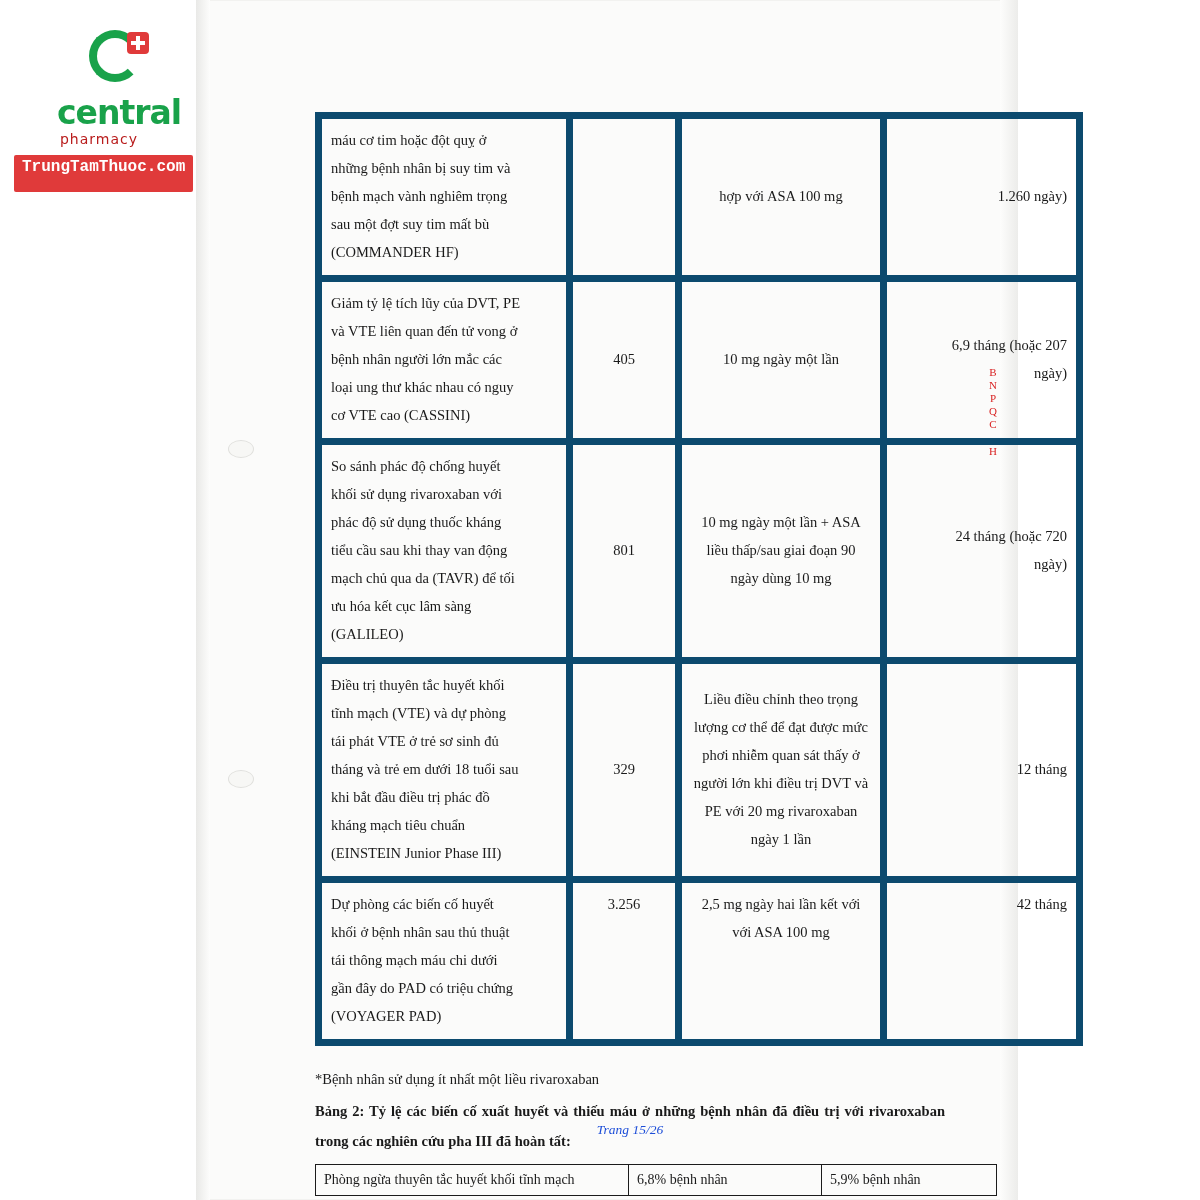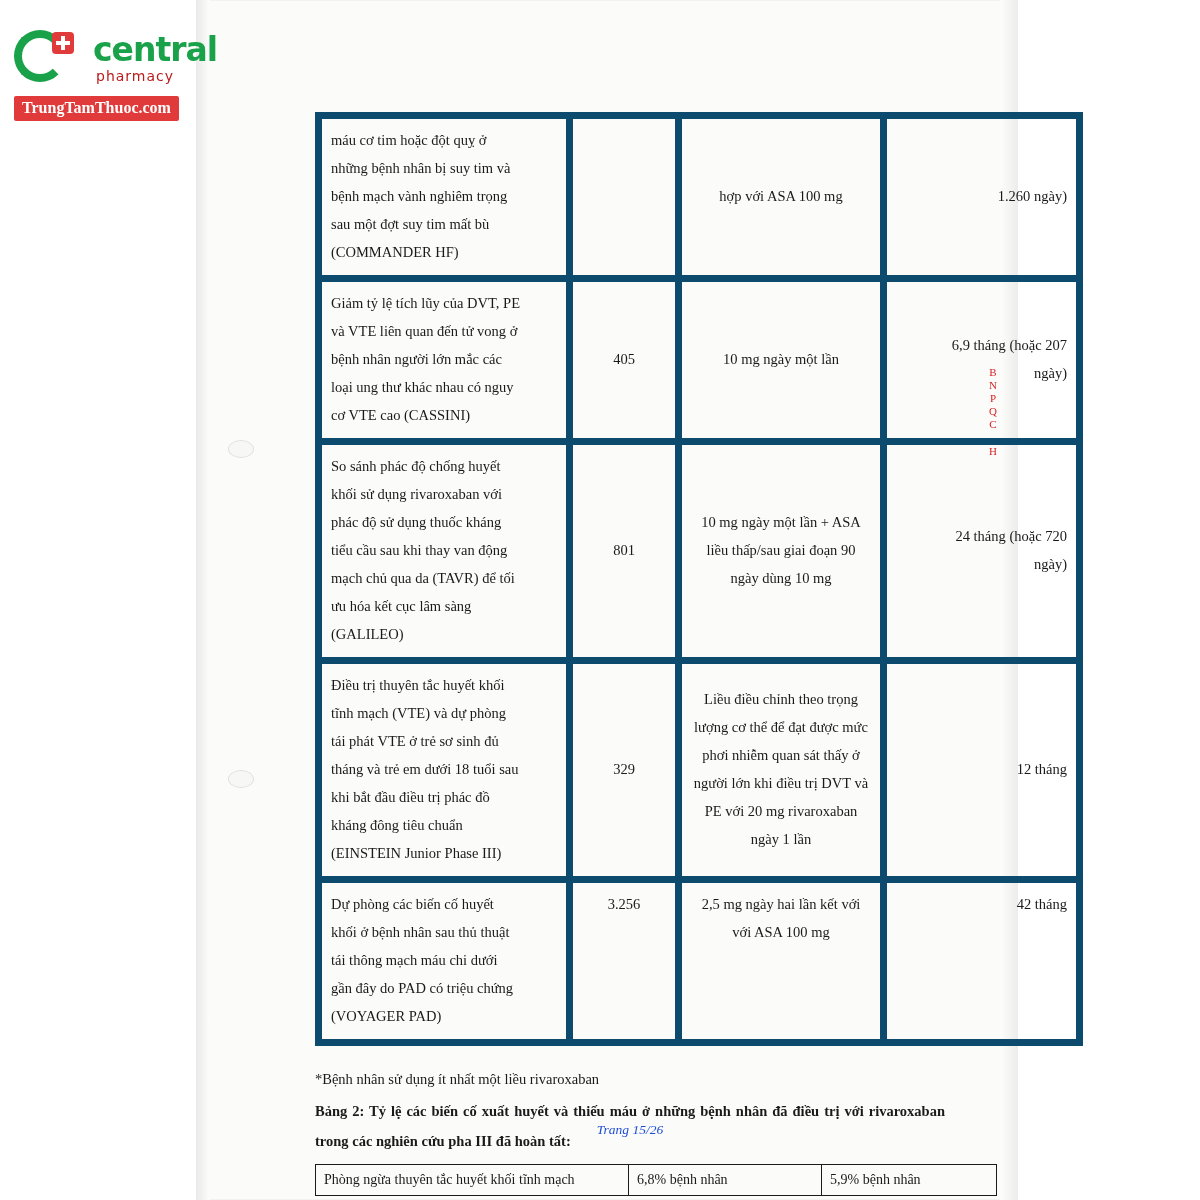--- a/index.html
+++ b/index.html
@@ -55,21 +55,22 @@
   
   .logo-wrap {
     position: absolute;
     left: 14px;
     top: 28px;
     width: 210px;
   }
   .logo-row {
     display: flex;
     align-items: center;
-    gap: 19px;
+    gap: 8px;
+    flex-direction: column;
   }
   .logo-mark {
     width: 60px;
     height: 60px;
     position: relative;
     flex: none;
   }
   .logo-c {
     position: absolute;
     left: 0; top: 2px;
@@ -110,24 +111,24 @@
     font-size: 14px;
     color: #b91c1c;
     letter-spacing: 1px;
     margin-top: 2px;
     margin-left: 3px;
   }
   .logo-bar {
     margin-top: 8px;
     background: #e03a3a;
     color: #ffffff;
-    font-family: Liberation Serif, serif;
+    font-family: Liberation Mono, monospace;
     font-weight: bold;
     font-size: 16px;
-    padding: 3px 8px 4px 8px;
+    padding: 3px 8px 16px 8px;
     display: inline-block;
     border-radius: 2px;
   }
 
   
   .margin-note {
     position: absolute;
     left: 982px;
     top: 366px;
     width: 22px;
@@ -289,21 +290,21 @@
         <td class="col-c">10 mg ngày một lần + ASA liều thấp/sau giai đoạn 90 ngày dùng 10 mg</td>
         <td class="col-d">24 tháng (hoặc 720 ngày)</td>
       </tr>
       <tr>
         <td class="col-a">
           <span class="ln">Điều trị thuyên tắc huyết khối</span>
           <span class="ln">tĩnh mạch (VTE) và dự phòng</span>
           <span class="ln">tái phát VTE ở trẻ sơ sinh đủ</span>
           <span class="ln">tháng và trẻ em dưới 18 tuổi sau</span>
           <span class="ln">khi bắt đầu điều trị phác đồ</span>
-          <span class="ln">kháng đông tiêu chuẩn</span>
+          <span class="ln">kháng mạch tiêu chuẩn</span>
           <span class="ln">(EINSTEIN Junior Phase III)</span>
         </td>
         <td class="col-b">329</td>
         <td class="col-c">Liều điều chỉnh theo trọng lượng cơ thể để đạt được mức phơi nhiễm quan sát thấy ở người lớn khi điều trị DVT và PE với 20 mg rivaroxaban ngày 1 lần</td>
         <td class="col-d">12 tháng</td>
       </tr>
       <tr>
         <td class="col-a">
           <span class="ln">Dự phòng các biến cố huyết</span>
           <span class="ln">khối ở bệnh nhân sau thủ thuật</span>

